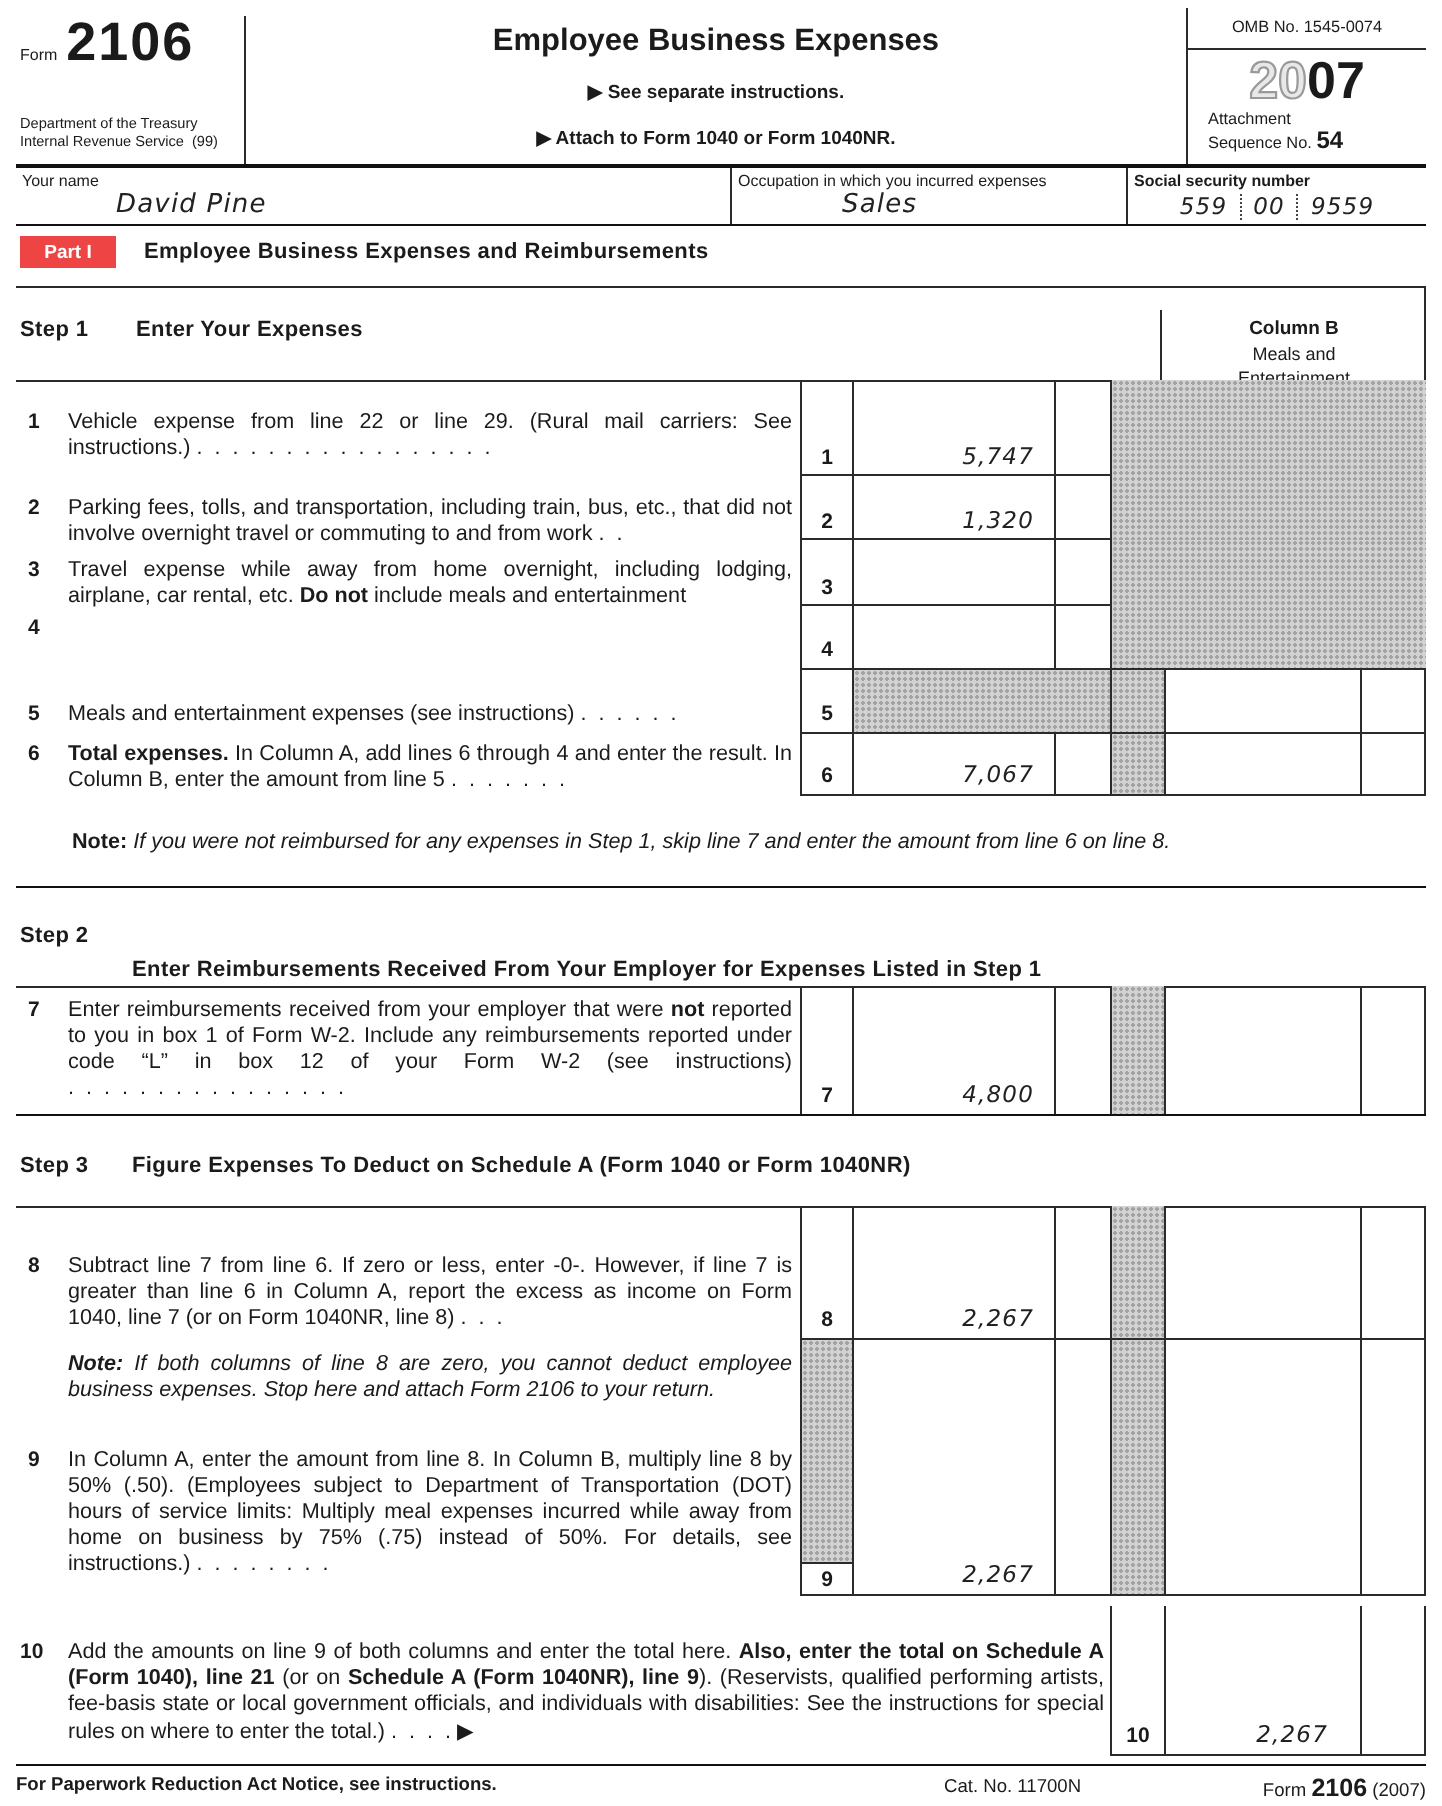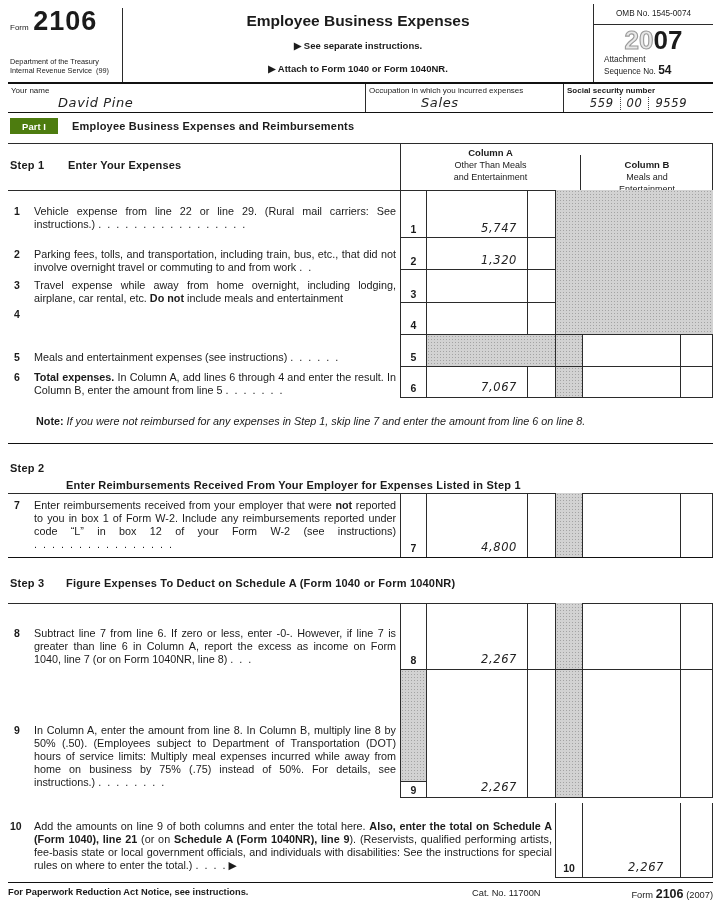--- a/index.html
+++ b/index.html
@@ -40,21 +40,21 @@
   .seqno{font-size:12px;font-weight:bold;text-align:center;}
   
   .idrow{left:8px;top:84px;width:705px;height:29px;border-bottom:1.6px solid #111;display:flex;}
   .idcell{position:relative;box-sizing:border-box;height:100%;}
   .idcell+.idcell{border-left:1px solid var(--bd);}
   .idlabel{position:absolute;top:2px;left:3px;font-size:8px;}
   .idval{position:absolute;bottom:2px;font-size:13px;}
   .ssnrow{position:absolute;bottom:2px;left:0;right:0;display:flex;justify-content:center;align-items:center;gap:6px;}
   .ssndiv{border-left:1px dotted #444;height:13px;}
   
-  .chip{background:#4d7c0f;color:#fff;font-size:9.5px;font-weight:bold;
+  .chip{background:#ef4444;color:#fff;font-size:9.5px;font-weight:bold;
         display:flex;align-items:center;justify-content:center;}
   .sect{font-size:11px;font-weight:bold;letter-spacing:.2px;}
   
   .row{position:absolute;left:400px;width:313px;border-right:1px solid var(--bd);box-sizing:border-box;}
   .cell{position:absolute;top:0;bottom:0;border-left:1px solid var(--bd);box-sizing:border-box;
         display:flex;align-items:flex-end;}
   .c-num {left:0;width:26px;justify-content:center;padding-bottom:3px;font-size:10.5px;font-weight:bold;}
   .c-amtA{left:26px;width:101px;justify-content:flex-end;padding:0 10px 3px 0;}
   .c-ctsA{left:127px;width:28px;}
   .c-strip{left:155px;width:27px;}
@@ -123,25 +123,20 @@
   </div>
 
   <div class="abs chip" style="left:10px;top:118px;width:48px;height:16px;">Part I</div>
   <div class="abs sect" style="left:72px;top:120px;">Employee Business Expenses and Reimbursements</div>
 
   <div class="hr" style="top:143px;border-top:1.3px solid var(--bd);"></div>
   <div class="abs sect" style="left:10px;top:159px;">Step 1</div>
   <div class="abs sect" style="left:68px;top:159px;">Enter Your Expenses</div>
 
   <div class="row" style="top:143px;height:47px;">
-    <div class="colhdr" style="left:0;width:180px;">
-      <div class="cname">Column A</div>
-      <div>Other Than Meals</div>
-      <div>and Entertainment</div>
-    </div>
     <div class="colhdr" style="left:180px;width:133px;margin-top:12px;">
       <div class="cname">Column B</div>
       <div>Meals and</div>
       <div>Entertainment</div>
     </div>
   </div>
   <div class="hr" style="top:190px;border-top:1px solid var(--bd);"></div>
 
   <div class="abs lineno" style="left:14px;top:205px;">1</div>
   <div class="abs txt" style="left:34px;top:205px;width:362px;"><span>Vehicle expense from line 22 or line 29. (Rural mail carriers: See instructions.)</span> <span class="leader">. . . . . . . . . . . . . . . . .</span></div>
@@ -231,20 +226,21 @@
   </div>
   <div class="hr" style="top:557px;border-top:1.8px solid #111;"></div>
 
   <div class="abs sect" style="left:10px;top:577px;">Step 3</div>
   <div class="abs sect" style="left:66px;top:577px;">Figure Expenses To Deduct on Schedule A (Form 1040 or Form 1040NR)</div>
   <div class="hr" style="top:603px;border-top:1.2px solid var(--bd);"></div>
 
   <div class="abs lineno" style="left:14px;top:627px;">8</div>
   <div class="abs txt" style="left:34px;top:627px;width:362px;"><span>Subtract line 7 from line 6. If zero or less, enter -0-. However, if line 7 is greater than line 6 in Column A, report the excess as income on Form 1040, line 7 (or on Form 1040NR, line 8)</span> <span class="leader">. . .</span></div>
 
+  <div class="abs txt" style="left:34px;top:676px;width:362px;"><span class="b i">Note:</span><span class="i"> If both columns of line 8 are zero, you cannot deduct employee business expenses. Stop here and attach Form 2106 to your return.</span></div>
 
   <div class="abs lineno" style="left:14px;top:724px;">9</div>
   <div class="abs txt" style="left:34px;top:724px;width:362px;"><span>In Column A, enter the amount from line 8. In Column B, multiply line 8 by 50% (.50). (Employees subject to Department of Transportation (DOT) hours of service limits: Multiply meal expenses incurred while away from home on business by 75% (.75) instead of 50%. For details, see instructions.)</span> <span class="leader">. . . . . . . .</span></div>
 
   <div class="row" style="top:603px;height:67px;border-bottom:1px solid var(--bd);">
     <div class="cell c-num">8</div>
     <div class="cell c-amtA">
         <span class="val">2,267</span>
       </div>
     <div class="cell c-ctsA"></div>

